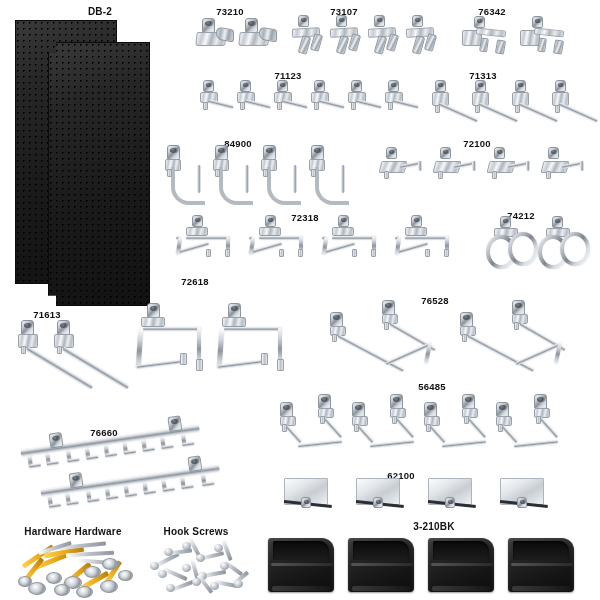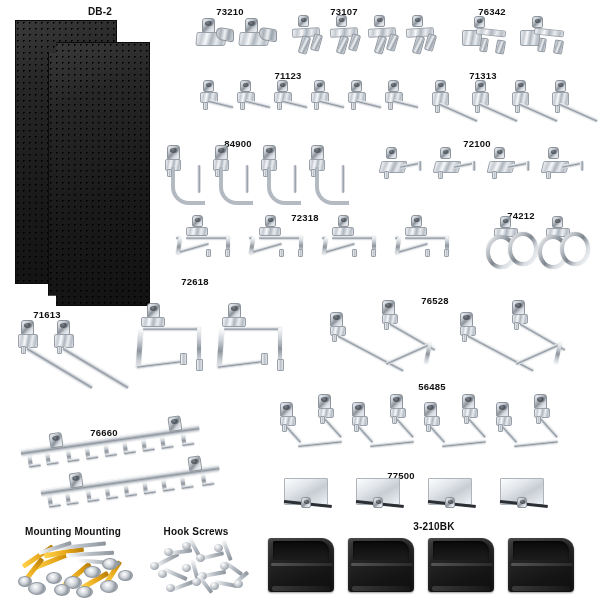--- a/index.html
+++ b/index.html
@@ -158,22 +158,22 @@
   <div class="glabel" style="left: 483px; top: 70px; color: rgb(17, 17, 17);">71313</div>
   <div class="glabel" style="left: 238px; top: 138px; color: rgb(17, 17, 17);">84900</div>
   <div class="glabel" style="left: 477px; top: 138px; color: rgb(17, 17, 17);">72100</div>
   <div class="glabel" style="left: 305px; top: 212px; color: rgb(17, 17, 17);">72318</div>
   <div class="glabel" style="left: 521px; top: 210px; color: rgb(17, 17, 17);">74212</div>
   <div class="glabel" style="left: 47px; top: 309px; color: rgb(17, 17, 17);">71613</div>
   <div class="glabel" style="left: 195px; top: 276px; color: rgb(17, 17, 17);">72618</div>
   <div class="glabel" style="left: 435px; top: 295px; color: rgb(17, 17, 17);">76528</div>
   <div class="glabel" style="left: 432px; top: 381px; color: rgb(17, 17, 17);">56485</div>
   <div class="glabel" style="left: 104px; top: 427px; color: rgb(17, 17, 17);">76660</div>
-  <div class="glabel" style="left: 401px; top: 470px; color: rgb(17, 17, 17);">77500</div>
-  <div class="glabel big" style="left: 73px; top: 526px; color: rgb(17, 17, 17);">Mounting Mounting</div>
+  <div class="glabel" style="left: 401px; top: 470px; color: rgb(17, 17, 17);">62100</div>
+  <div class="glabel big" style="left: 73px; top: 526px; color: rgb(17, 17, 17);">Hardware Hardware</div>
   <div class="glabel big" style="left: 196px; top: 526px; color: rgb(17, 17, 17);">Hook Screws</div>
   <div class="glabel big" style="left: 434px; top: 521px; color: rgb(17, 17, 17);">3-210BK</div>
 
   <div class="group">
     <div class="pegpanel" style="left:15px;top:20px;width:100px;height:262px;
                 clip-path:polygon(0 0,100% 0,100% 92%,92% 92%,92% 100%,0 100%);"></div>
     <div class="pegpanel" style="left:48px;top:42px;width:100px;height:262px;
                 clip-path:polygon(8% 0,100% 0,100% 100%,8% 100%,8% 96%,0 96%,0 4%,8% 4%);"></div>
   </div>
 

